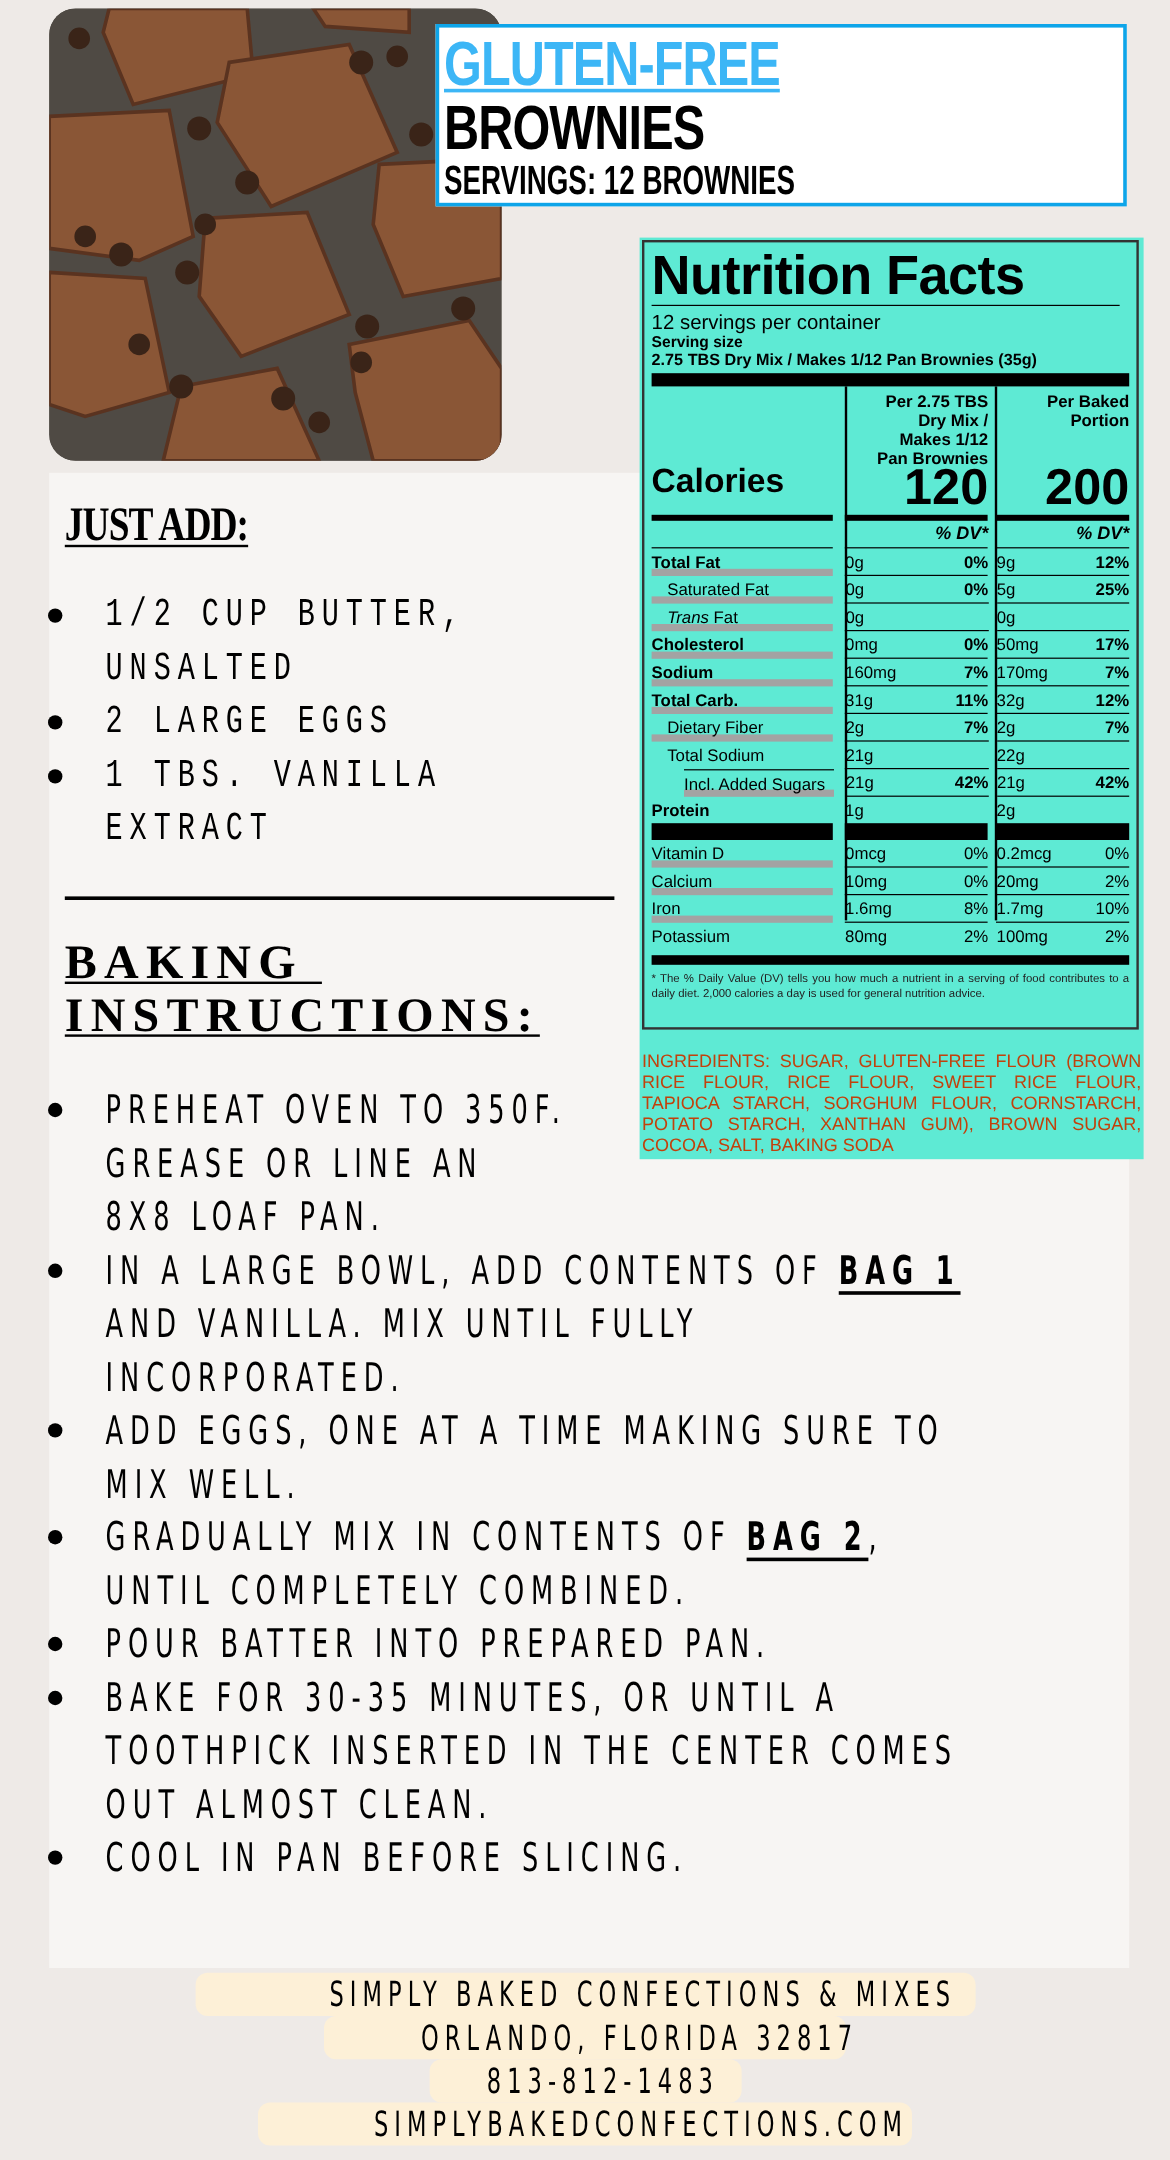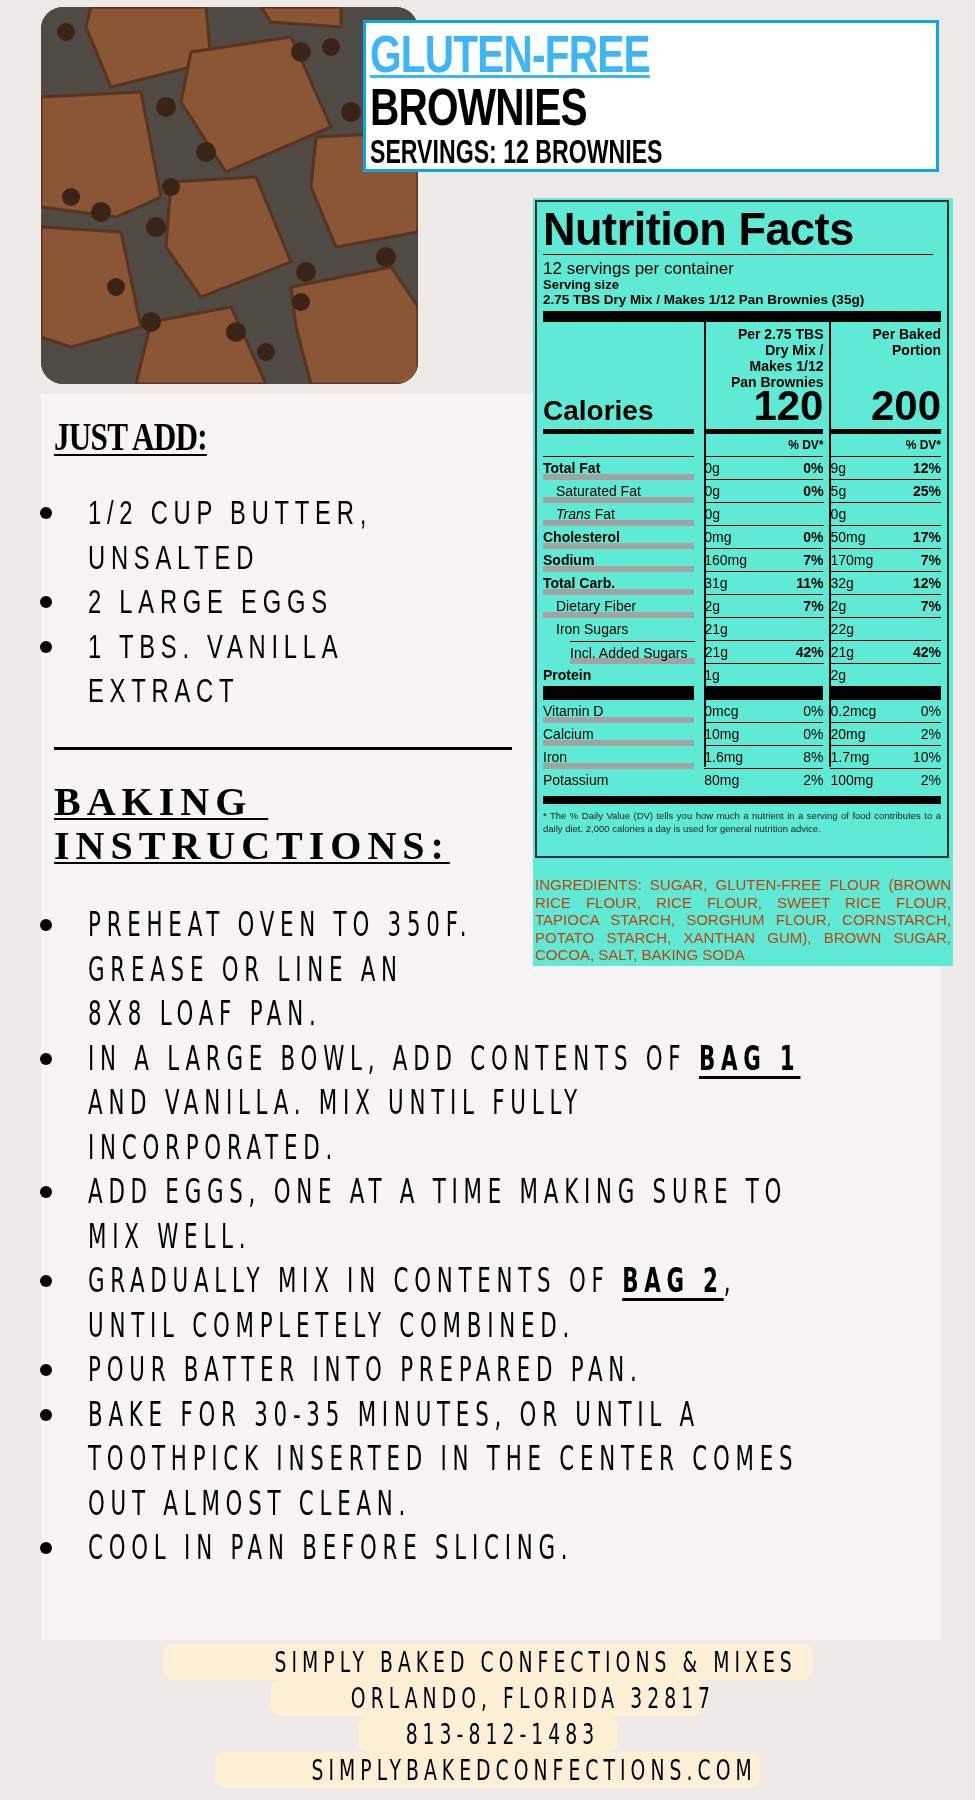--- a/index.html
+++ b/index.html
@@ -62,25 +62,25 @@
     .nf-grid { position: relative; }
     .nf-cols { display: flex; justify-content: flex-end; }
     .col-label { width: 156px; }
     .col-a { width: 123px; margin-left: 10px; position: relative; }
     .col-b { width: 114px; margin-left: 7px; position: relative; }
     .vline { position: absolute; top: 0; width: 1.5px; background: #000; }
     .colhead {
       font-size: 14px; font-weight: 700; line-height: 16px; text-align: right; height: 64px;
       padding-top: 4px; box-sizing: border-box;
     }
-    .cal-row { display: flex; align-items: flex-end; height: 40px; }
+    .cal-row { display: flex; align-items: flex-start; height: 40px; }
     .cal-label { font-size: 28px; font-weight: 900; line-height: 30px; }
     .cal-val { font-size: 42px; font-weight: 900; line-height: 40px; text-align: right; }
     .medbar { height: 5px; background: #000; }
-    .dvhead { font-size: 12px; font-weight: 700; text-align: right; line-height: 22px; height: 22px; border-bottom: 1px solid #000; }
+    .dvhead { font-size: 15px; font-weight: 700; text-align: right; line-height: 22px; height: 22px; border-bottom: 1px solid #000; font-style: italic; }
     .row {
       display: flex; height: 23px; line-height: 23px; font-size: 14px;
     }
     .row .c-label { width: 156px; border-bottom: 6px solid #a3a3a3; box-sizing: border-box; white-space: nowrap; }
     .row .c-a { width: 123px; margin-left: 10px; border-bottom: 1px solid #000; box-sizing: border-box; display: flex; justify-content: space-between; }
     .row .c-b { width: 114px; margin-left: 7px; border-bottom: 1px solid #000; box-sizing: border-box; display: flex; justify-content: space-between; }
     .row .pct { font-weight: 700; }
     .row.light .pct { font-weight: 400; }
     .b { font-weight: 700; }
     .ind1 { padding-left: 13px; }
@@ -104,21 +104,21 @@
       text-decoration: underline; text-decoration-thickness: 2px; text-underline-offset: 4px;
       transform: scaleX(0.78); transform-origin: left; letter-spacing: -1px; white-space: nowrap;
     }
     ul.list { list-style: none; margin: 0; padding: 0; }
     ul.list li { position: relative; }
     ul.list li .dot {
       position: absolute; left: -48px; width: 12px; height: 12px; border-radius: 50%; background: #000;
     }
     .ing-list {
       position: absolute; left: 88px; top: 491px; width: 400px;
-      font-family: Liberation Sans, sans-serif;
+      font-family: Liberation Mono, monospace;
       font-size: 33px; line-height: 44.5px; letter-spacing: 8px; font-weight: 400;
     }
     .ing-list li .dot { top: 16px; }
     .ing-list li span.t { display: inline-block; transform: scaleX(0.72); transform-origin: left; width: 560px; }
     .divider {
       position: absolute; left: 54px; top: 747px; width: 458px; height: 3px; background: #000;
     }
     .baking-head {
       position: absolute; left: 54px; top: 780px;
       font-family: "Liberation Serif", serif; font-weight: 700; font-size: 40px; line-height: 44px;
@@ -304,21 +304,21 @@
         <div class="c-a">
             <span>2g</span>
             <span class="pct">7%</span>
           </div>
         <div class="c-b">
             <span>2g</span>
             <span class="pct">7%</span>
           </div>
       </div>
       <div class="row sub-top">
-        <div class="c-label ind1">Iron Sugars</div>
+        <div class="c-label ind1">Total Sodium</div>
         <div class="c-a">
             <span>21g</span>
             <span class="pct"></span>
           </div>
         <div class="c-b">
             <span>22g</span>
             <span class="pct"></span>
           </div>
       </div>
       <div class="row addsug">

